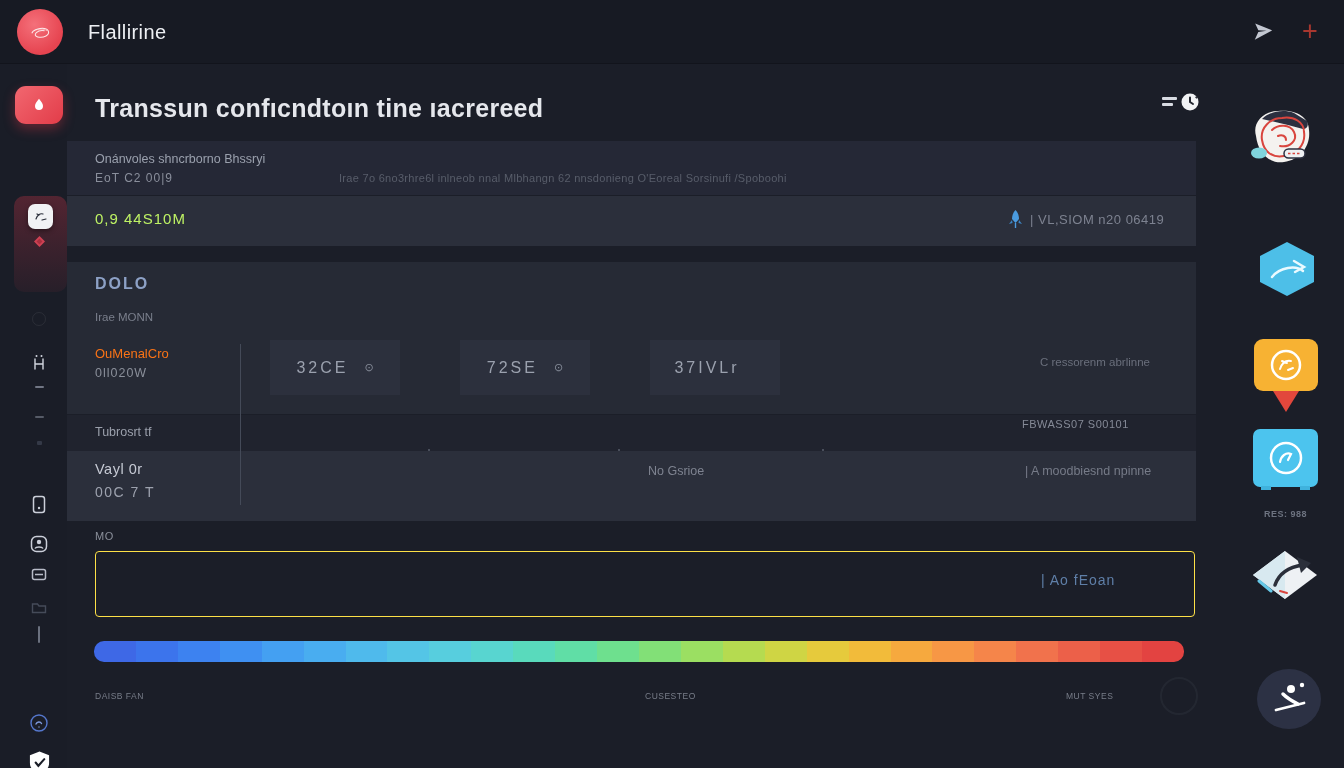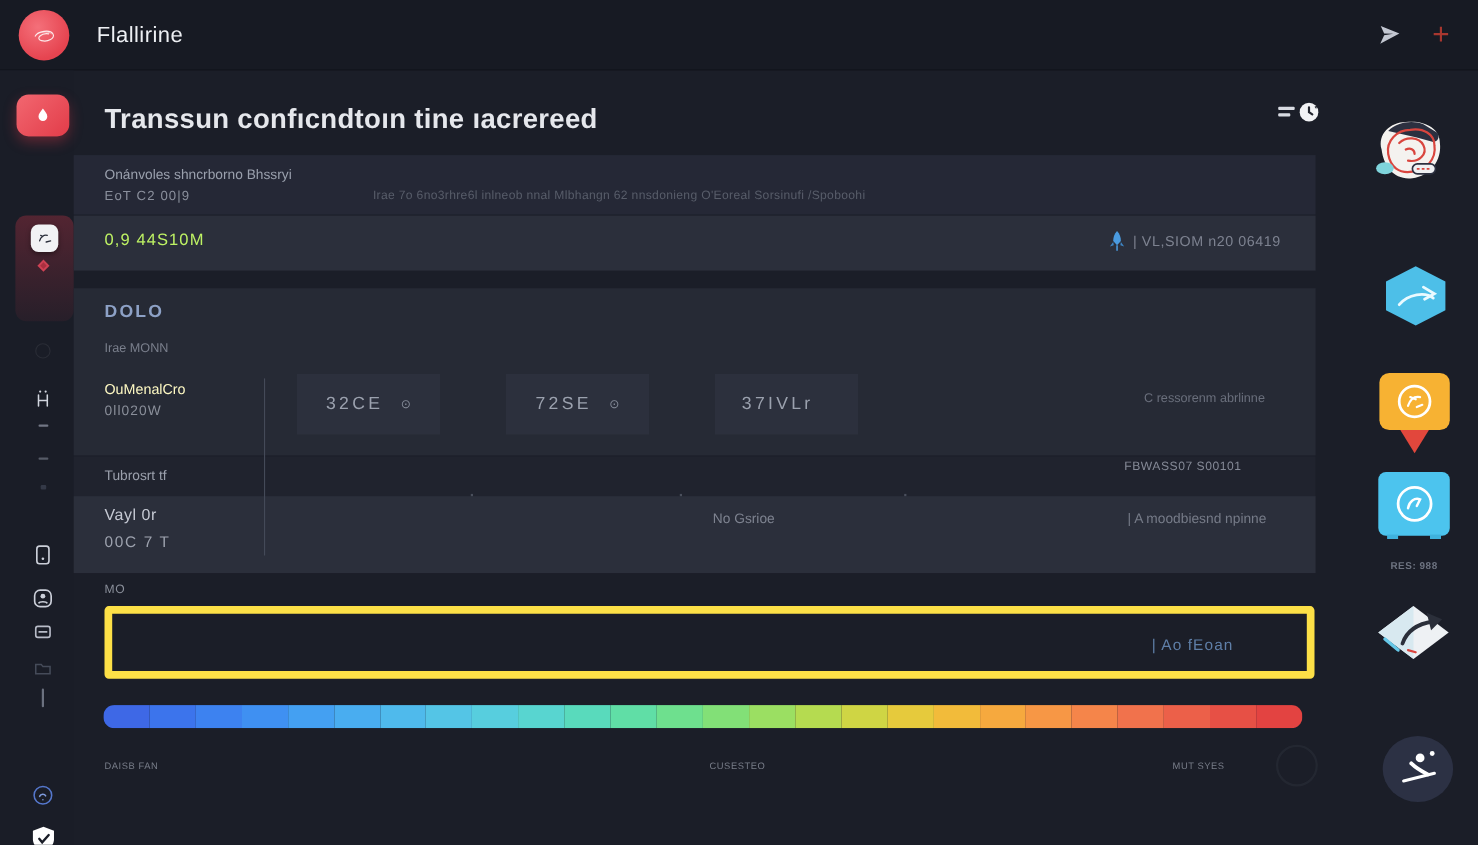--- a/index.html
+++ b/index.html
@@ -41,42 +41,42 @@
   .p1-note { position:absolute; left:272px; top:31px; font-size:11px; color:#585d6a; letter-spacing:.3px; }
 
   .p2 { top:196px; height:50px; background:#2b2f3b; }
   .p2-val { position:absolute; left:28px; top:14px; font-size:15px; color:#bef264; letter-spacing:1px; }
   .p2-ver { position:absolute; left:963px; top:16px; font-size:13px; color:#7d8290; letter-spacing:.5px; }
   .rocket { position:absolute; left:940px; top:13px; width:17px; height:20px; }
 
   .p3 { top:262px; height:152px; background:#262a35; }
   .sec-title { position:absolute; left:28px; top:13px; font-size:16px; font-weight:700; color:#8da1c6; letter-spacing:2px; }
   .sec-sub { position:absolute; left:28px; top:49px; font-size:11.5px; color:#7a7f8c; }
-  .st-l1 { position:absolute; left:28px; top:84px; font-size:13px; color:#fef9c3; }
+  .st-l1 { position:absolute; left:28px; top:84px; font-size:13px; color:#f97316; }
   .st-l2 { position:absolute; left:28px; top:104px; font-size:12.5px; color:#8a8f9a; letter-spacing:1px; }
   .vcell { position:absolute; top:78px; width:130px; height:55px; background:#2c303d; display:flex; align-items:center; justify-content:center;
            font-size:16px; color:#9ba1ae; letter-spacing:3px;gap:12px; }
   .vcell .sfx { font-size:11px; margin-left:4px; letter-spacing:0; color:#858b98; }
   .st-note { position:absolute; left:973px; top:94px; font-size:11.5px; color:#6a6f7c; }
 
   .divider-v { position:absolute; left:240px; top:344px; width:1px; height:161px; background:#444a58; z-index:5; }
 
   .rowp { top:415px; height:36px; background:#20232e; }
   .row-lbl { position:absolute; left:28px; top:10px; font-size:12.5px; color:#9ba0ac; }
   .row-code { position:absolute; left:955px; top:3px; font-size:11px; color:#858a97; letter-spacing:.5px; }
   .tick { position:absolute; bottom:-2px; width:2px; height:4px; background:#4a4f5c; }
 
   .p4 { top:451px; height:70px; background:#2b2f3b; }
   .p4-l1 { position:absolute; left:28px; top:10px; font-size:14.5px; color:#c6cad4; letter-spacing:.5px; }
   .p4-l2 { position:absolute; left:28px; top:33px; font-size:14px; color:#9da2ae; letter-spacing:1.5px; }
   .p4-c  { position:absolute; left:581px; top:13px; font-size:12.5px; color:#7e8390; }
   .p4-r  { position:absolute; left:958px; top:13px; font-size:12.5px; color:#767b88; }
 
   .mo-lbl { position:absolute; left:95px; top:530px; font-size:11px; color:#8a8f9a; letter-spacing:.5px; }
-  .obox { position:absolute; left:95px; top:551px; width:1100px; height:66px; border:7px solid #fde047; border-radius:4px; cursor:pointer; }
+  .obox { position:absolute; left:95px; top:551px; width:1100px; height:66px; border:1px solid #fde047; border-radius:4px; cursor:pointer; }
   .obox-txt { position:absolute; left:945px; top:20px; font-size:14px; color:#5f7fa8; letter-spacing:1px; }
 
   .gbar { position:absolute; left:94px; top:641px; width:1090px; height:21px; border-radius:10px; overflow:hidden; display:flex; }
   .gbar div { flex:1; }
 
   .foot-lbl { position:absolute; top:691px; font-size:8.5px; color:#787d89; letter-spacing:.5px; }
   .faint-ring { position:absolute; left:1160px; top:677px; width:38px; height:38px; border:2px solid rgba(140,150,170,.08); border-radius:50%; }
 
   
   .rail-item { position:absolute; cursor:pointer; }

